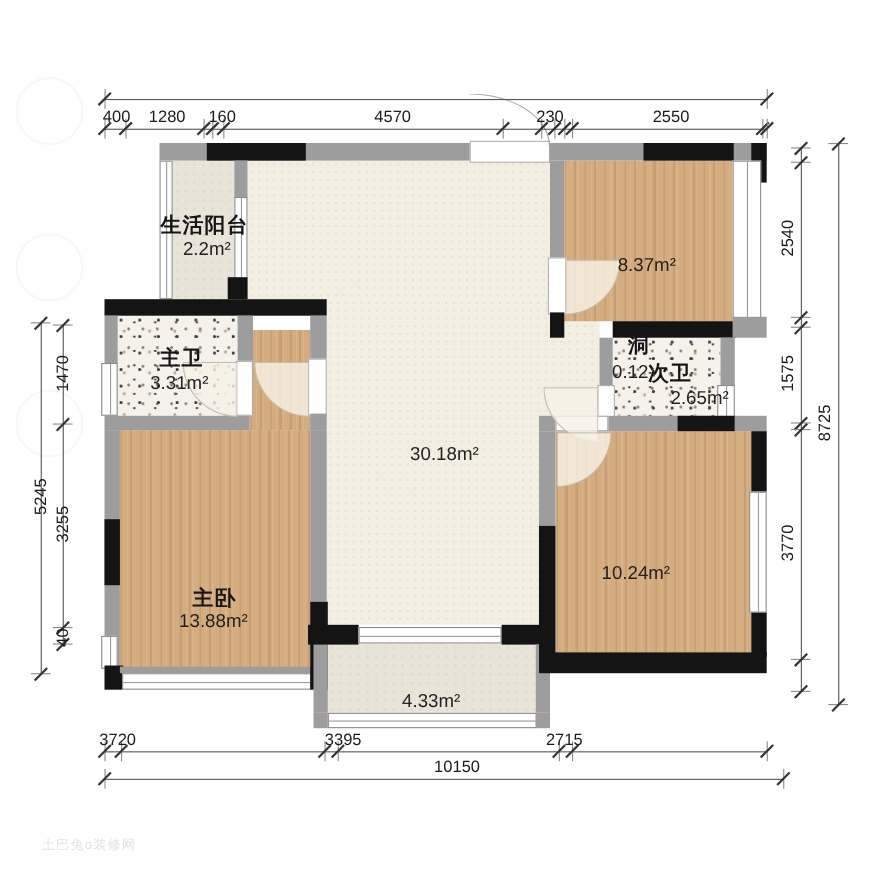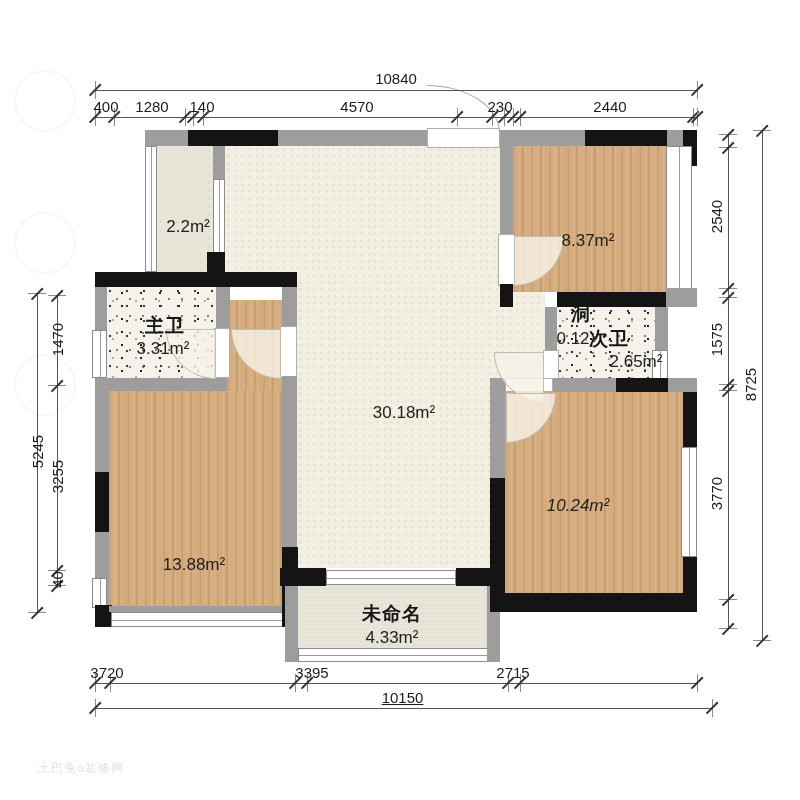--- a/index.html
+++ b/index.html
@@ -137,42 +137,42 @@
   <div class="wallb" style="left:683px;top:557px;width:14px;height:40px;"></div>
 
   <div class="frame" style="left:427px;top:128px;width:73px;height:20px;"></div>
   <div class="arc-entry" style="left:427px;top:85px;width:73px;height:48px;"></div>
   <div class="wedge br" style="left:514px;top:236px;width:50px;height:50px;"></div>
   <div class="wedge bl" style="left:166px;top:329px;width:50px;height:50px;"></div>
   <div class="wedge bl" style="left:231px;top:329px;width:50px;height:50px;"></div>
   <div class="wedge bl" style="left:494px;top:352px;width:50px;height:50px;"></div>
   <div class="wedge br" style="left:506px;top:393px;width:50px;height:50px;"></div>
 
+  <div class="rname" style="left:126px;top:192px;width:120px;">生活阳台</div>
   <div class="rarea" style="left:128px;top:217px;width:120px;">2.2m²</div>
 
   <div class="rarea" style="left:528px;top:231px;width:120px;">8.37m²</div>
 
   <div class="rname" style="left:105px;top:313px;width:120px;">主卫</div>
   <div class="rarea" style="left:103px;top:339px;width:120px;">3.31m²</div>
 
   <div class="rname" style="left:560px;top:301px;width:42px;">洞</div>
   <div class="rarea" style="left:548px;top:329px;width:50px;">0.12</div>
   <div class="rname" style="left:586px;top:326px;width:46px;">次卫</div>
   <div class="rarea" style="left:600px;top:352px;width:72px;">2.65m²</div>
 
   <div class="rarea" style="left:344px;top:403px;width:120px;">30.18m²</div>
 
-  <div class="rarea" style="left:518px;top:496px;width:120px;font-style:italic;">10.24m²</div>
-
+  <div class="rarea" style="left:518px;top:511px;width:120px;">10.24m²</div>
+
+  <div class="rname" style="left:135px;top:531px;width:120px;">主卧</div>
   <div class="rarea" style="left:134px;top:555px;width:120px;">13.88m²</div>
 
-  <div class="rname" style="left:332px;top:601px;width:120px;">未命名</div>
   <div class="rarea" style="left:332px;top:628px;width:120px;">4.33m²</div>
 
-  <div class="dlab" style="left:95px;top:70px;width:602px;">10840</div>
   <div class="dline h" style="left:95px;top:90px;width:602px;">
       <i class="ext" style="left: 0px;"></i>
       <i class="tick" style="left: -8px;"></i>
       <i class="ext" style="left: 602px;"></i>
       <i class="tick" style="left: 594px;"></i>
     </div>
   <div class="dline h" style="left:95px;top:117px;width:602px;">
       <i class="ext" style="left: 0px;"></i>
       <i class="tick" style="left: -8px;"></i>
       <i class="ext" style="left: 19px;"></i>
@@ -193,45 +193,45 @@
       <i class="tick" style="left: 410px;"></i>
       <i class="ext" style="left: 425px;"></i>
       <i class="tick" style="left: 417px;"></i>
       <i class="ext" style="left: 598px;"></i>
       <i class="tick" style="left: 590px;"></i>
       <i class="ext" style="left: 602px;"></i>
       <i class="tick" style="left: 594px;"></i>
     </div>
   <div class="dlab" style="left:86px;top:98px;width:40px;">400</div>
   <div class="dlab" style="left:126px;top:98px;width:52px;">1280</div>
-  <div class="dlab" style="left:182px;top:98px;width:40px;">140</div>
+  <div class="dlab" style="left:182px;top:98px;width:40px;">160</div>
   <div class="dlab" style="left:331px;top:98px;width:52px;">4570</div>
   <div class="dlab" style="left:478px;top:98px;width:44px;">230</div>
-  <div class="dlab" style="left:584px;top:98px;width:52px;">2440</div>
+  <div class="dlab" style="left:584px;top:98px;width:52px;">2550</div>
 
   <div class="dline h" style="left:95px;top:683px;width:602px;">
       <i class="ext" style="left: 0px;"></i>
       <i class="tick" style="left: -8px;"></i>
       <i class="ext" style="left: 15px;"></i>
       <i class="tick" style="left: 7px;"></i>
       <i class="ext" style="left: 200px;"></i>
       <i class="tick" style="left: 192px;"></i>
       <i class="ext" style="left: 212px;"></i>
       <i class="tick" style="left: 204px;"></i>
       <i class="ext" style="left: 413px;"></i>
       <i class="tick" style="left: 405px;"></i>
       <i class="ext" style="left: 425px;"></i>
       <i class="tick" style="left: 417px;"></i>
       <i class="ext" style="left: 602px;"></i>
       <i class="tick" style="left: 594px;"></i>
     </div>
   <div class="dlab" style="left:81px;top:664px;width:52px;">3720</div>
   <div class="dlab" style="left:286px;top:664px;width:52px;">3395</div>
   <div class="dlab" style="left:487px;top:664px;width:52px;">2715</div>
-  <div class="dlab" style="left:94px;top:689px;width:617px;text-decoration:underline;">10150</div>
+  <div class="dlab" style="left:107px;top:689px;width:617px;">10150</div>
   <div class="dline h" style="left:95px;top:708px;width:617px;">
       <i class="ext" style="left: 0px;"></i>
       <i class="tick" style="left: -8px;"></i>
       <i class="ext" style="left: 617px;"></i>
       <i class="tick" style="left: 609px;"></i>
     </div>
 
   <div class="dline v" style="left:728px;top:134px;height:494px;">
       <i class="ext" style="top: 0px;"></i>
       <i class="tick" style="top: 0px;"></i>

